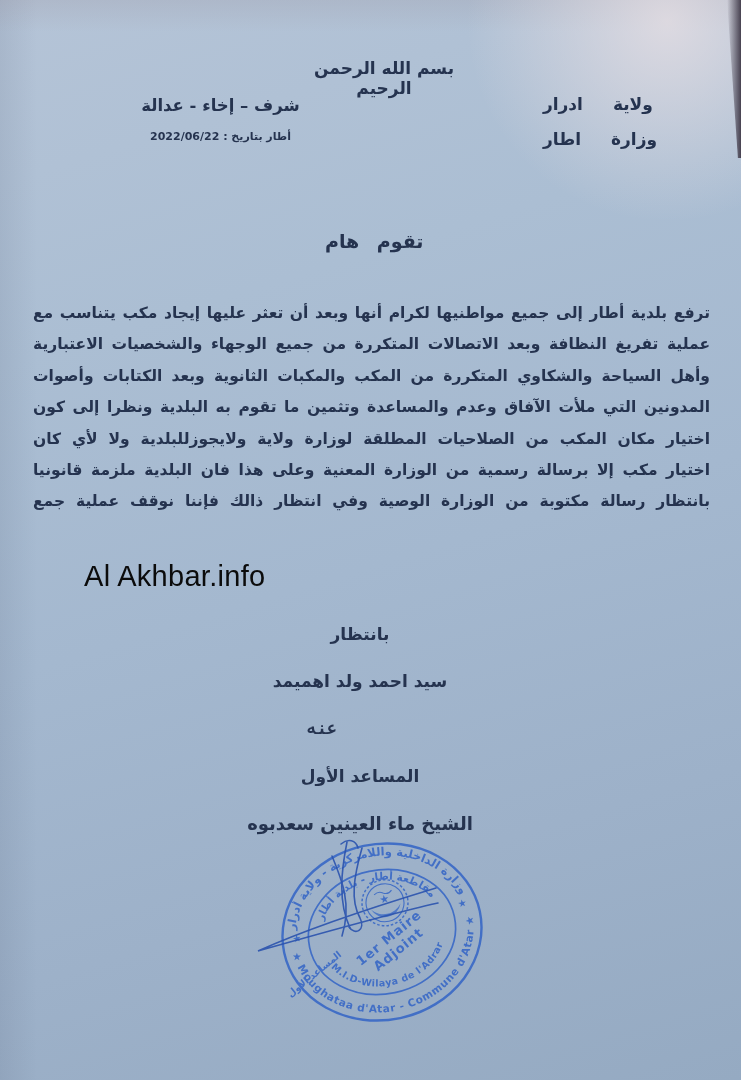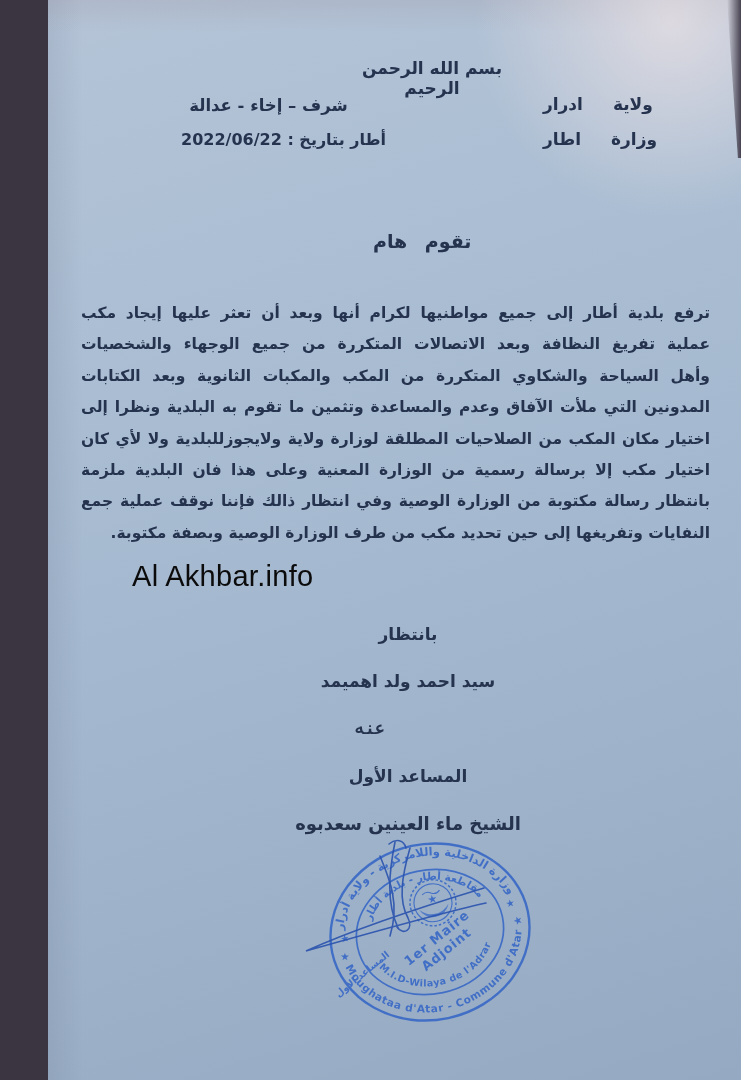--- a/index.html
+++ b/index.html
@@ -8,21 +8,20 @@
     background:#3a3540;
     font-family:"DejaVu Sans",sans-serif;
   }
   .paper{
     position:absolute;inset:0;
     background:
       radial-gradient(circle at 90% 2%, rgba(236,226,229,0.75), rgba(236,226,229,0) 16%),
       linear-gradient(to bottom, rgba(150,140,150,0.20), rgba(150,140,150,0) 3%),
       linear-gradient(to right, rgba(60,70,95,0.10), rgba(60,70,95,0) 5%),
       linear-gradient(163deg, #b5c4d7 0%, #abbed3 28%, #a4b8cf 52%, #9db1c9 76%, #95aac2 100%);
-    margin-left: 48px;
   }
   .photo-corner{
     position:absolute;top:0;right:0;width:14px;height:158px;
     background:linear-gradient(to left,#474150 0%, rgba(71,65,80,0.55) 45%, rgba(71,65,80,0) 100%);
     clip-path:polygon(0 0,100% 0,100% 100%,78% 100%);
   }
   .ink{color:#25334f;}
   .b{font-weight:700;}
   .rtl{direction:rtl;unicode-bidi:embed;}
 
@@ -31,21 +30,21 @@
     font-size:17px;text-align:center;
   }
   .hdr-right{
     position:absolute;top:94px;right:84px;font-size:17px;
   }
   .hdr-right .row{display:flex;gap:30px;justify-content:flex-end;}
   .hdr-right .row+.row{margin-top:15px;}
   .hdr-left{
     position:absolute;top:96px;left:103px;width:235px;text-align:center;font-size:16.5px;
   }
-  .hdr-left .date{margin-top:15px;font-size:16px;text-align:right;}
+  .hdr-left .date{margin-top:15px;font-size:11px;}
 
   .doc-title{
     position:absolute;top:230px;left:325px;
     font-size:19px;word-spacing:11px;
   }
 
   .body-text{
     position:absolute;top:298px;left:33px;right:31px;
     font-size:15.5px;line-height:31.4px;
   }
@@ -95,21 +94,20 @@
   <div class="doc-title ink b rtl">تقوم هام</div>
 
   <div class="body-text ink b rtl">
     <div class="line">ترفع بلدية أطار إلى جميع مواطنيها لكرام أنها وبعد أن تعثر عليها إيجاد مكب يتناسب مع</div>
     <div class="line">عملية تفريغ النظافة  وبعد الاتصالات المتكررة من جميع الوجهاء والشخصيات الاعتبارية</div>
     <div class="line">وأهل السياحة والشكاوي المتكررة من المكب والمكبات الثانوية وبعد الكتابات وأصوات</div>
     <div class="line">المدونين التي ملأت الآفاق  وعدم والمساعدة وتثمين ما تقوم به البلدية ونظرا إلى كون</div>
     <div class="line">اختيار مكان المكب من الصلاحيات المطلقة لوزارة ولاية ولايجوزللبلدية ولا لأي كان</div>
     <div class="line">اختيار مكب إلا برسالة رسمية من الوزارة المعنية وعلى هذا فان البلدية ملزمة قانونيا</div>
     <div class="line">بانتظار رسالة مكتوبة من الوزارة الوصية وفي انتظار ذالك فإننا نوقف عملية جمع</div>
-    <div class="line last">النفايات وتفريغها إلى حين تحديد مكب من طرف الوزارة الوصية وبصفة مكتوبة.</div>
   </div>
 
   <div class="watermark">Al Akhbar.info</div>
 
   <div class="sig-block ink b rtl">
     <div class="sig-line">بانتظار</div>
     <div class="sig-line">سيد احمد ولد اهميمد</div>
     <div class="sig-line onbehalf">عنه</div>
     <div class="sig-line">المساعد الأول</div>
     <div class="sig-line deputy-name">الشيخ ماء العينين سعدبوه</div>

